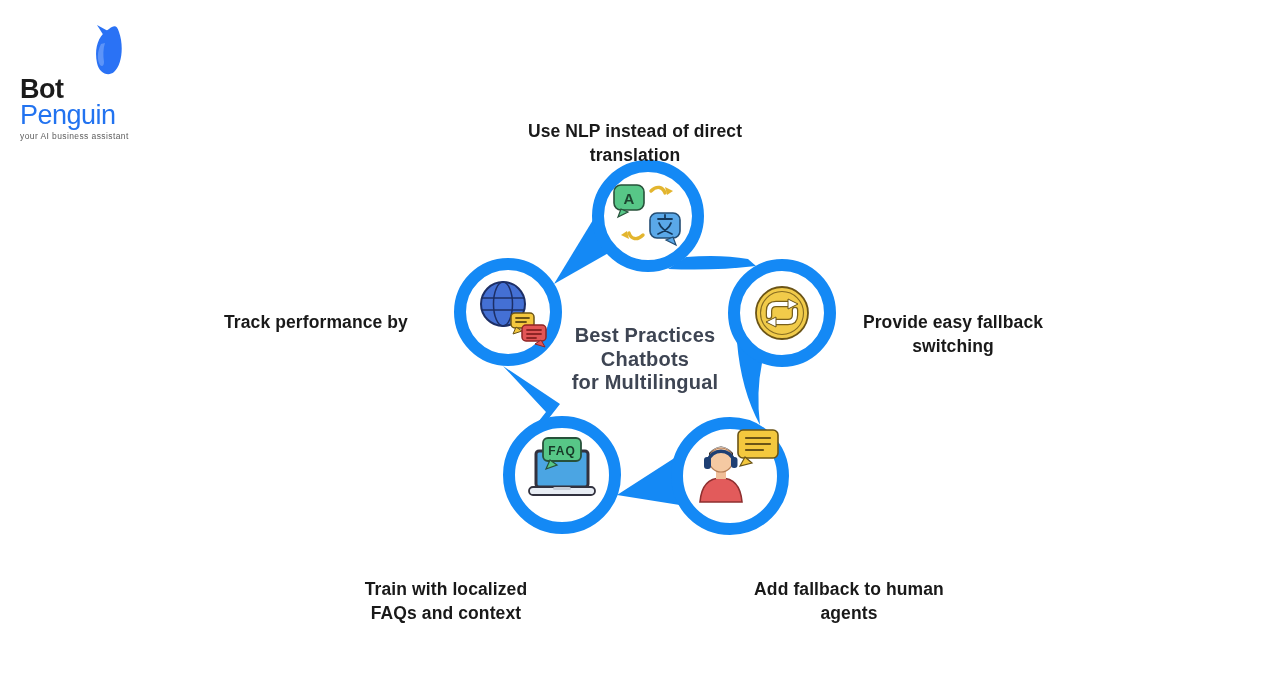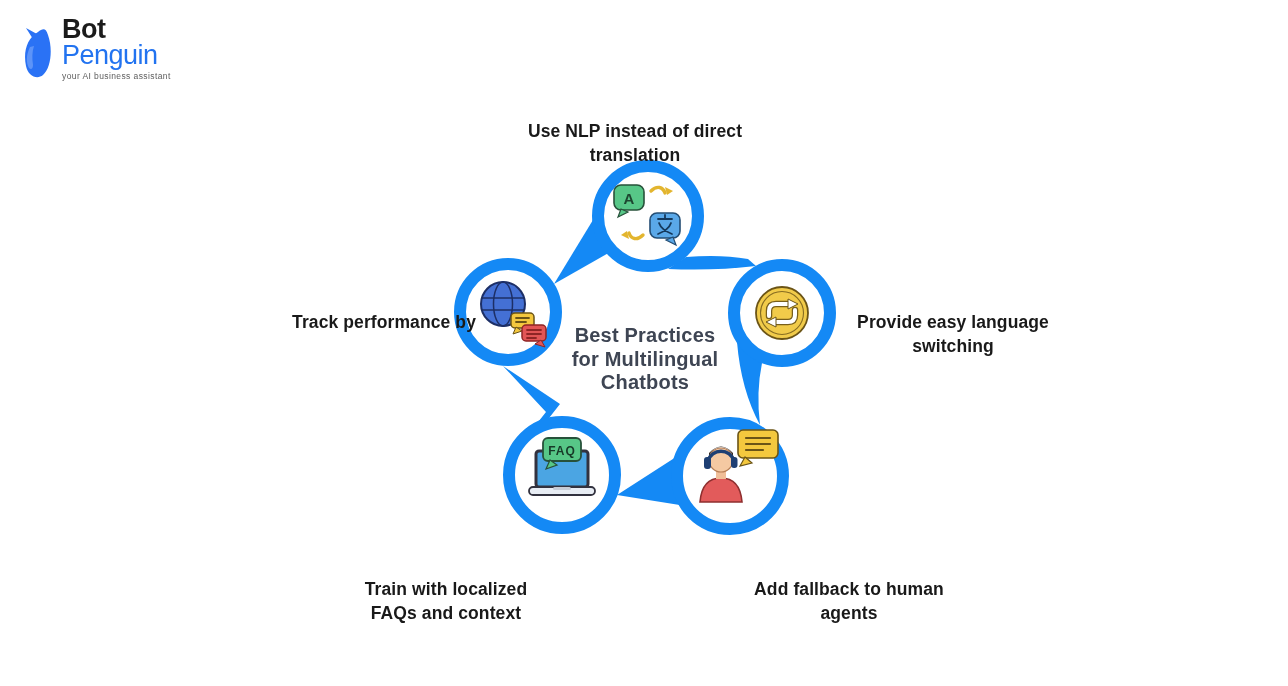--- a/index.html
+++ b/index.html
@@ -1,36 +1,36 @@
 <!DOCTYPE html>
 <html><head>
 <meta charset="utf-8">
 <style>
   html,body{margin:0;padding:0;background:#ffffff;}
   #stage{
     position:relative;width:1288px;height:686px;background:#ffffff;overflow:hidden;
     font-family:"Liberation Sans",sans-serif;
   }
   
-  .logo{position:absolute;left:16px;top:16px;display:flex;align-items:center;}
+  .logo{position:absolute;left:16px;top:16px;display:flex;align-items:flex-end;flex-direction:column;}
   .logo svg{display:block;margin-top:6px;}
   .logo-text{margin-left:4px;display:flex;flex-direction:column;}
   .logo-bot{font-size:27px;font-weight:bold;color:#1b1b1b;line-height:26px;letter-spacing:-0.5px;}
   .logo-penguin{font-size:27px;font-weight:normal;color:#2273f0;line-height:26px;letter-spacing:-0.5px;}
   .logo-tagline{font-size:8.5px;color:#5d5d5d;margin-top:3px;letter-spacing:0.4px;}
   
   .diagram{position:absolute;left:0;top:0;width:1288px;height:686px;}
   
   .node-label{
     position:absolute;width:320px;text-align:center;
     font-size:17.5px;font-weight:600;color:#191919;line-height:24px;letter-spacing:0.1px;margin-top:26px;
   }
   .label-top{left:475px;top:93px;}
   .label-right{left:793px;top:284px;}
-  .label-left{left:156px;top:284px;text-align:right;}
+  .label-left{left:156px;top:284px;}
   .label-bottom-left{left:286px;top:551px;}
   .label-bottom-right{left:689px;top:551px;}
   
   .center-title{
     position:absolute;left:535px;top:324px;width:220px;text-align:center;
     font-size:20px;font-weight:bold;color:#3e4553;line-height:23.5px;letter-spacing:0.2px;
   }
   .line{display:block;}
 </style>
 </head>
@@ -127,30 +127,30 @@
       <path d="M 8,15 l -3,7 l 9,-3 z" fill="#F4C83E" stroke="#6b5416" stroke-width="1"></path>
       <path d="M 8,6 H 21 M 8,10 H 18" stroke="#6b5416" stroke-width="1.8" stroke-linecap="round"></path>
       <rect x="14" y="13" width="24" height="16" rx="4" fill="#E25555" stroke="#8f2525" stroke-width="1.5"></rect>
       <path d="M 33,28 l 4,7 l -10,-3 z" fill="#E25555" stroke="#8f2525" stroke-width="1"></path>
       <path d="M 19,18 H 33 M 19,22 H 33 M 19,26 H 28" stroke="#8f2525" stroke-width="1.8" stroke-linecap="round"></path>
     </g>
   </svg>
 
   <div class="center-title">
     <span class="line">Best Practices</span>
+    <span class="line">Chatbots</span>
     <span class="line">for Multilingual</span>
-    <span class="line">Chatbots</span>
   </div>
 
   <div class="node-label label-top">
     <span class="line">Use NLP instead of direct</span>
     <span class="line">translation</span>
   </div>
   <div class="node-label label-right">
-    <span class="line">Provide easy language</span>
+    <span class="line">Provide easy fallback</span>
     <span class="line">switching</span>
   </div>
   <div class="node-label label-bottom-right">
     <span class="line">Add fallback to human</span>
     <span class="line">agents</span>
   </div>
   <div class="node-label label-bottom-left">
     <span class="line">Train with localized</span>
     <span class="line">FAQs and context</span>
   </div>

